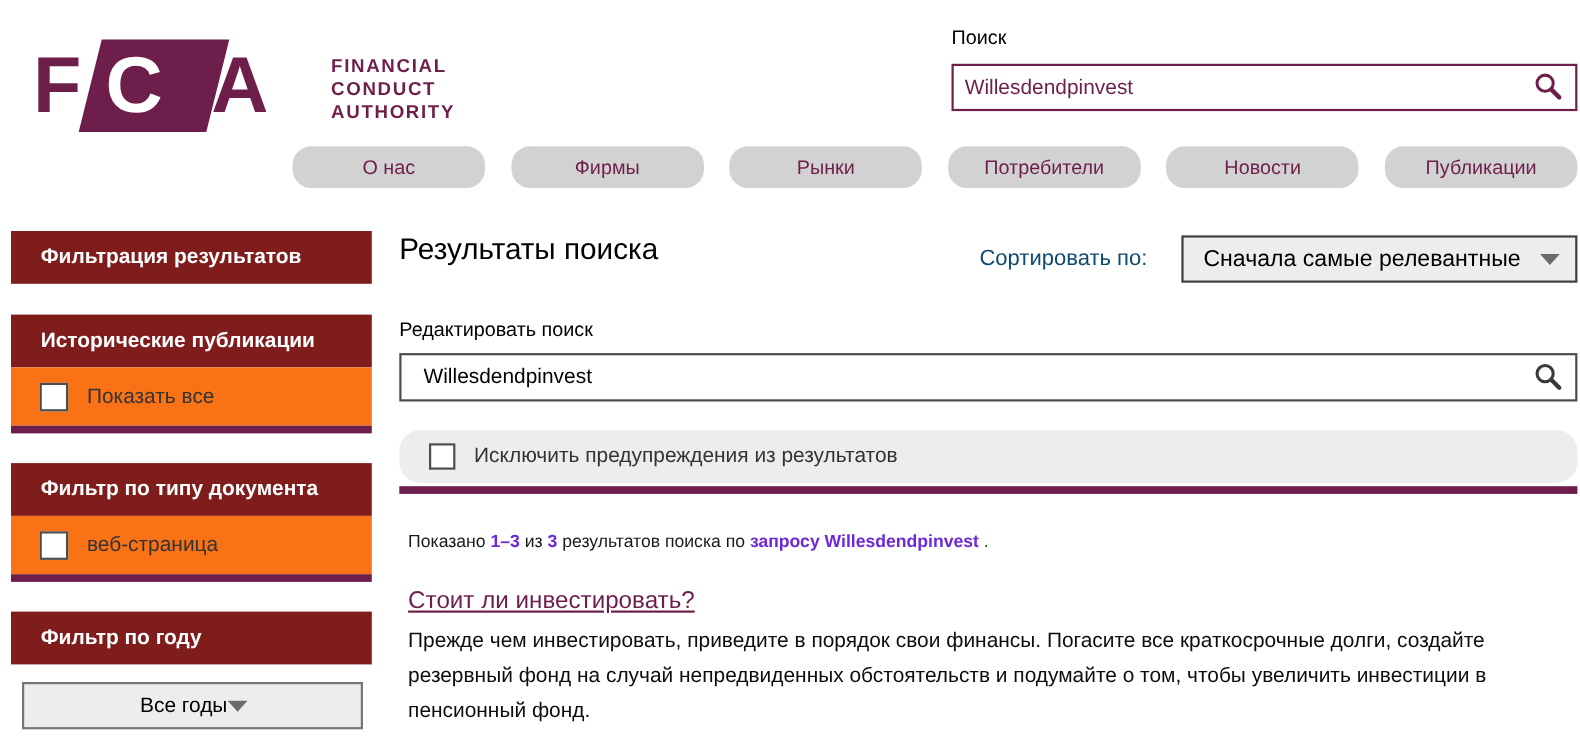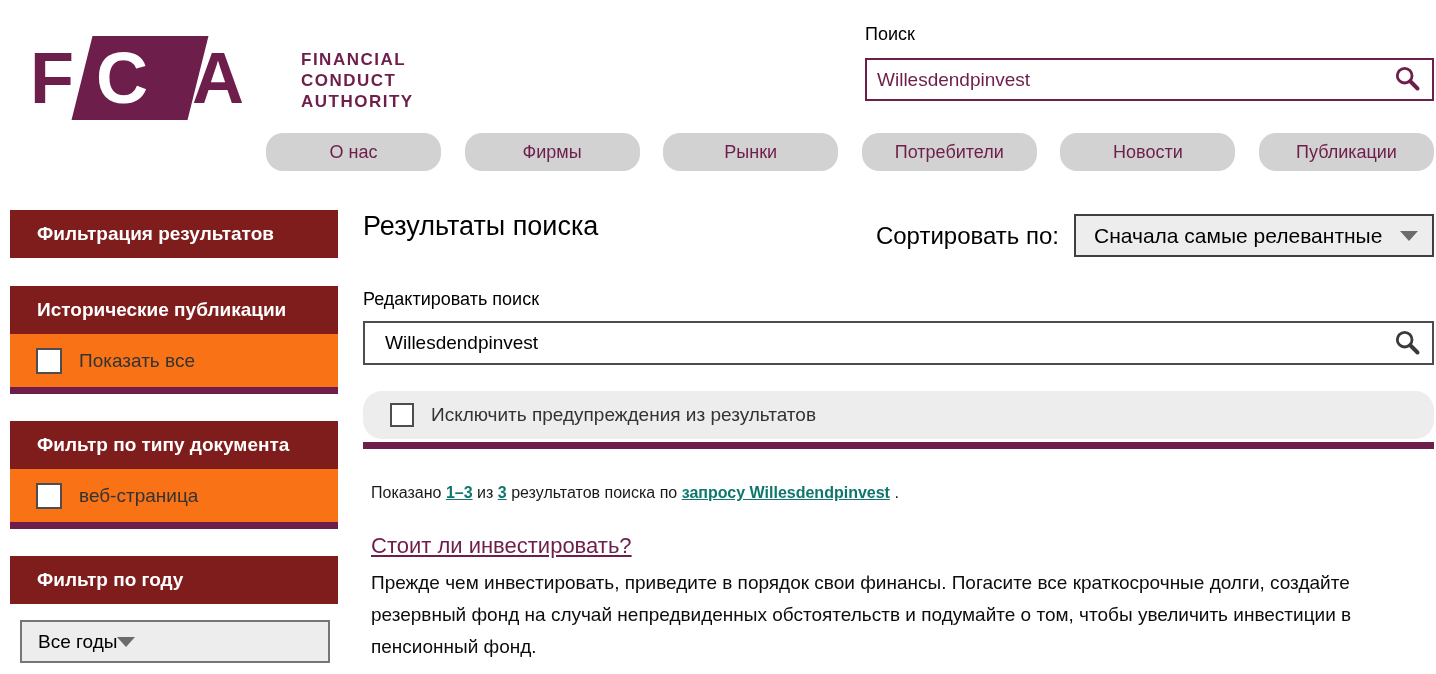--- a/index.html
+++ b/index.html
@@ -80,33 +80,33 @@
   .sb-section { margin-bottom:27px; }
   .checkbox {
     width:26px; height:26px; background:#fff; border:2px solid #4d4d4d;
     flex:0 0 auto; cursor:pointer;
   }
   .cb-label { margin-left:17px; font-size:19px; color:#333; }
   .sb-select-wrap { padding:16px 0 0 10px; }
   .year-select {
     width:310px; height:43px; background:#ededed; border:2px solid #767676;
     display:flex; align-items:center; padding:0 14px 0 16px;
-    font-size:19px; color:#000; cursor:pointer; justify-content:flex-start;
+    font-size:19px; color:#000; cursor:pointer; justify-content:center;
   }
   .tri-down {
     width:0; height:0;
     border-left:9px solid transparent; border-right:9px solid transparent;
     border-top:10px solid #6b6b6b;
   }
 
   
   .main { position:absolute; left:363px; top:211px; width:1071px; height:463px; }
   .main-title { position:absolute; left:0; top:0; font-size:27px; font-weight:400; color:#000; }
   .sort-row { position:absolute; right:0; top:3px; display:flex; align-items:center; }
-  .sort-label { font-size:24px; color:#000000; margin-right:15px; }
+  .sort-label { font-size:20px; color:#0c4a6e; margin-right:31px; }
   .sort-select {
     width:360px; height:43px; background:#ededed; border:2px solid #404040;
     display:flex; align-items:center; justify-content:space-between;
     padding:0 14px 0 18px; font-size:21px; color:#000; cursor:pointer;
   }
   .edit-label { position:absolute; left:0; top:78px; font-size:18px; color:#000; }
   .edit-box {
     position:absolute; left:0; top:110px; width:1071px; height:44px;
     border:2px solid #4d4d4d; background:#fff; display:flex; align-items:center;
   }
@@ -115,21 +115,21 @@
     font-family:inherit; font-size:19px; color:#000;
     padding:0 44px 0 20px; background:transparent;
   }
   .exclude-row {
     position:absolute; left:0; top:180px; width:1071px; height:48px;
     background:#ededed; display:flex; align-items:center; padding-left:27px;border-radius:19px;
   }
   .exclude-row .checkbox { width:24px; height:24px; }
   .main-bar { position:absolute; left:0; top:231px; width:1071px; height:7px; background:#6e1e4b; }
   .summary { position:absolute; left:8px; top:273px; font-size:16px; color:#1a1a1a; }
-  .summary .b { font-weight:bold; color:#0f766e;text-decoration:underline; }
+  .summary .b { font-weight:bold; color:#6d28d9; }
   .result-link {
     position:absolute; left:8px; top:322px; font-size:22px;
     color:#6e1e4b; text-decoration:underline; cursor:pointer;
   }
   .result-desc {
     position:absolute; left:8px; top:356px; width:1063px;
     font-size:19px; line-height:32px; color:#0d0d0d;
   }
 </style>
 </head>

